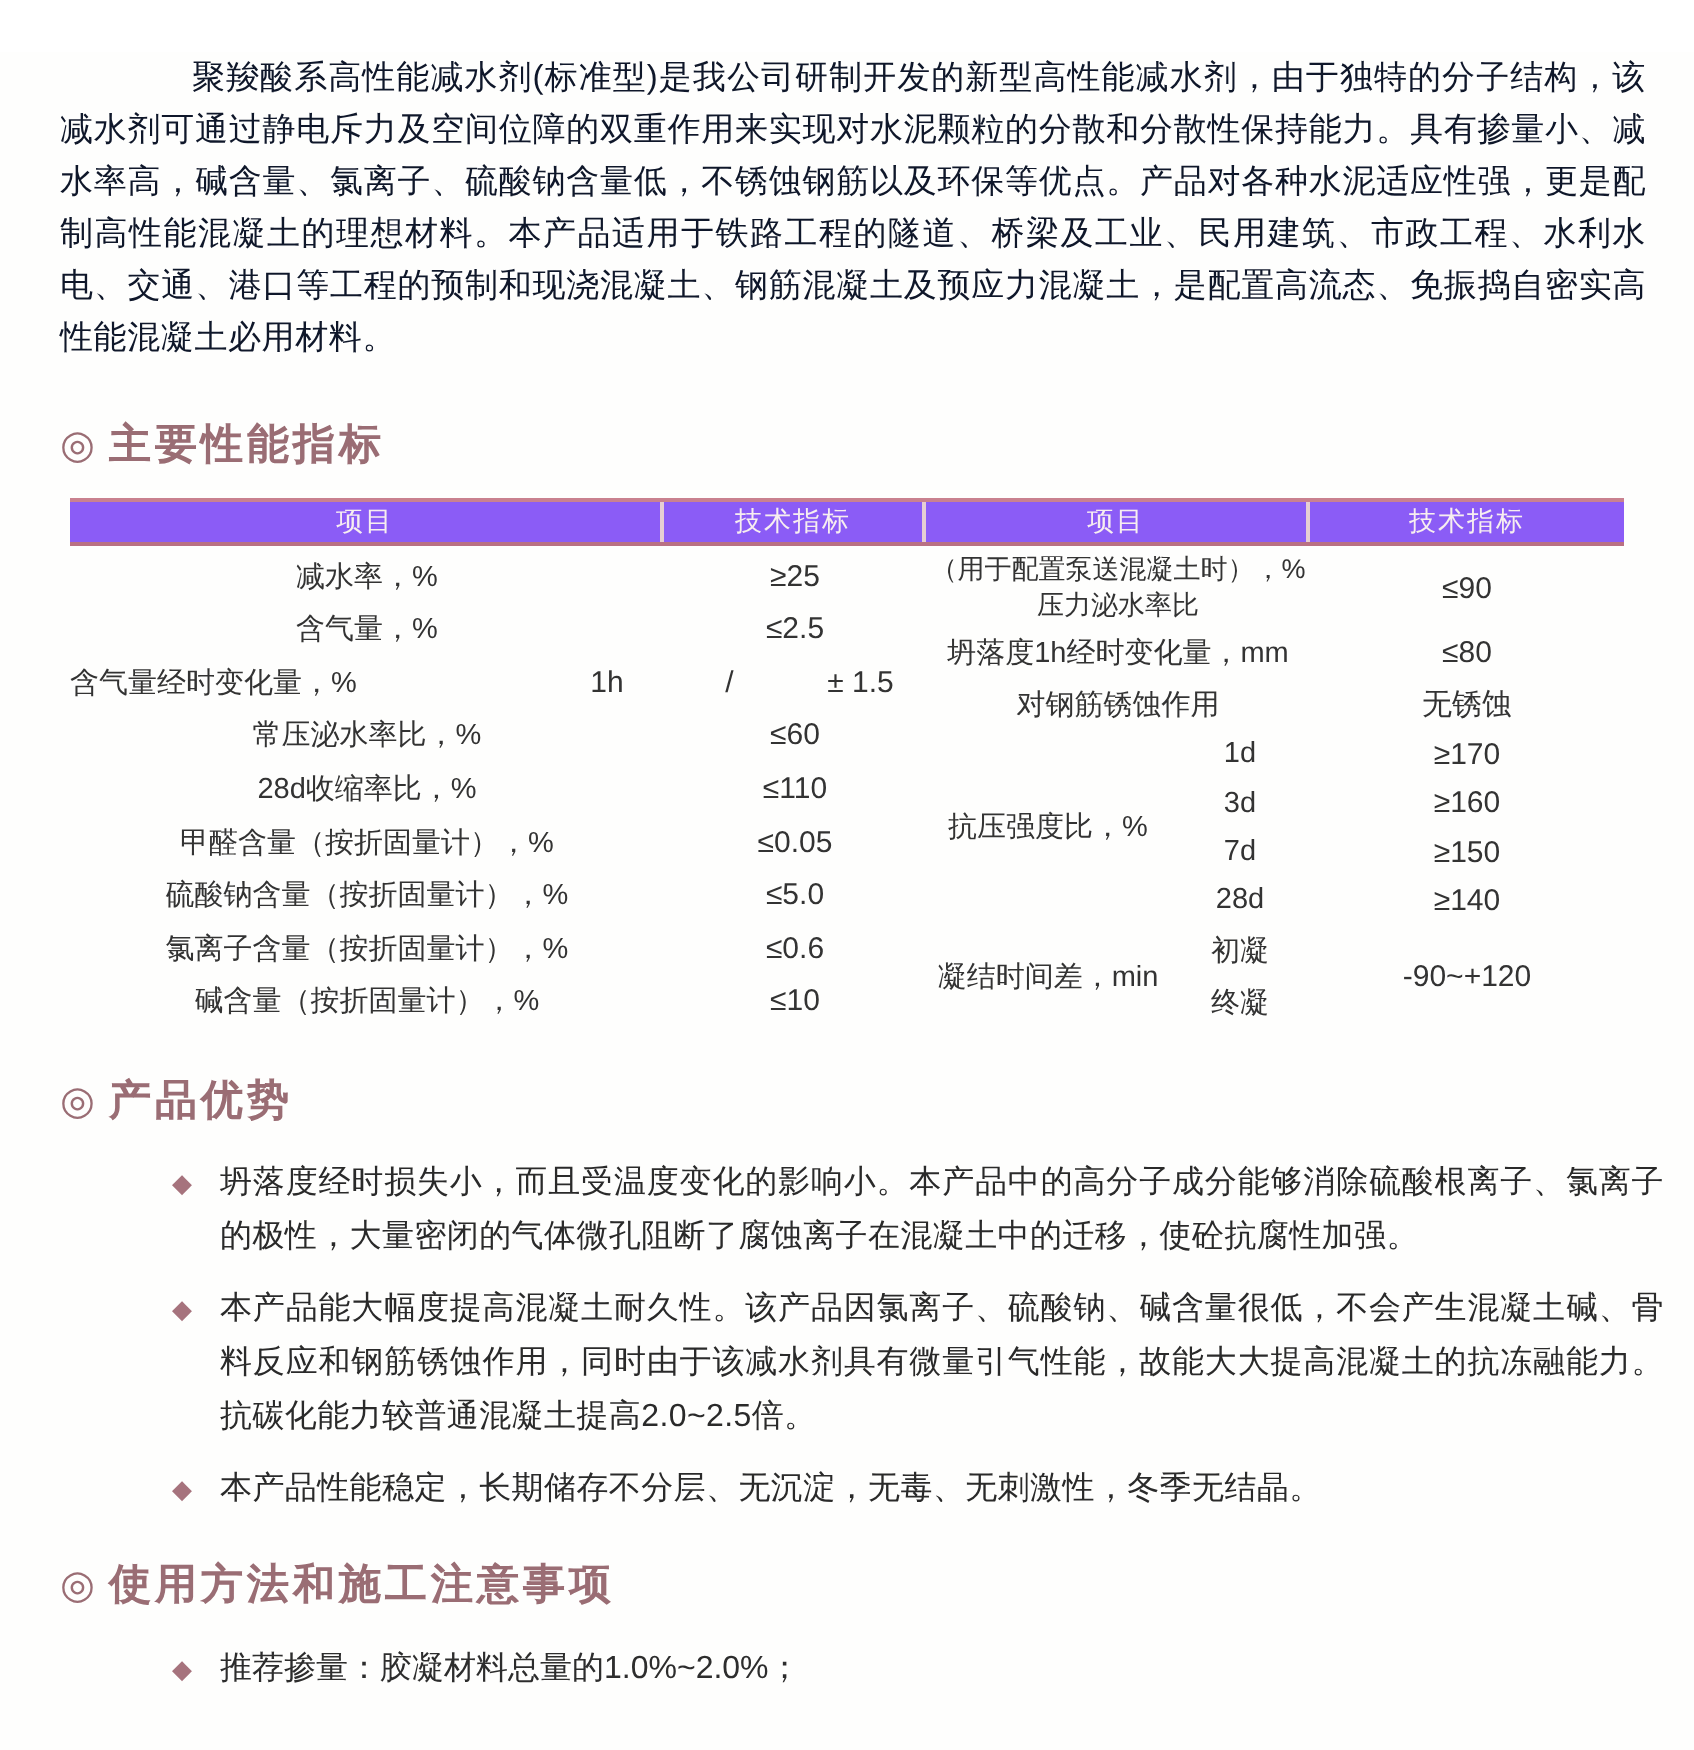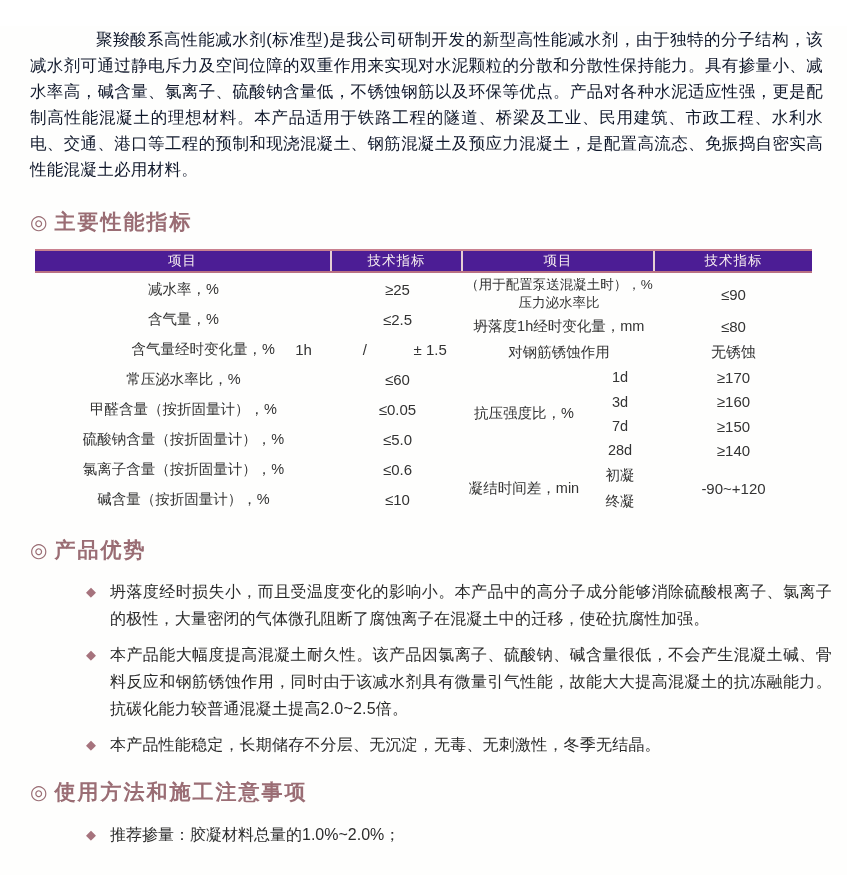--- a/index.html
+++ b/index.html
@@ -26,37 +26,37 @@
   }
   .sec-head .marker { font-size:20px; font-weight:normal; letter-spacing:0; }
   .h-perf { margin-top:26px; }
   .h-adv  { margin-top:22px; }
   .h-use  { margin-top:20px; }
 
   
   .perf-table { margin:13px 0 0 35px; width:777px; color:#333; font-size:14.5px; }
   .thead {
     display:flex; height:24px; align-items:stretch;
-    background:#4c1d95; color:#f7eef0;
+    background:#8b5cf6; color:#f7eef0;
     border-top:2px solid #c9818f; border-bottom:2px solid #b97183;
     font-size:13.5px; letter-spacing:1px;
   }
   .th { display:flex; align-items:center; justify-content:center; }
   .th1 { width:297px; border-right:2px solid #e6ced3; }
   .th2 { width:131px; border-right:2px solid #e6ced3; }
   .th3 { width:192px; border-right:2px solid #e6ced3; }
   .th4 { width:157px; }
 
   .tbody { display:flex; height:241px; padding-top:2px; }
   .left-half { width:428px; display:flex; flex-direction:column; }
   .l-row { flex:1; display:flex; align-items:center; }
   .l-item { width:297px; display:flex; justify-content:center; align-items:center; }
   .l-val  { width:131px; text-align:center; font-size:15px; }
   .l-item.split { justify-content:flex-start; }
-  .l-item.split .l-lbl { width:240px; text-align:right; }
+  .l-item.split .l-lbl { width:240px; text-align:left; }
   .l-item.split .l-1h  { width:57px; text-align:center; font-size:15px; }
   .l-val.split { display:flex; }
   .l-val.split span { flex:1; text-align:center; }
 
   .right-half { width:349px; display:flex; flex-direction:column; }
   .r-row { display:flex; align-items:center; }
   .r-row.r1 { flex:1.5; }
   .r-row.rn { flex:1; }
   .r-item { width:192px; text-align:center; }
   .r-item.two-line { font-size:13.5px; line-height:18px; }
@@ -127,20 +127,24 @@
           <div class="l-val split">
             <span>/</span>
             <span>± 1.5</span>
           </div>
         </div>
         <div class="l-row">
           <div class="l-item">常压泌水率比，%</div>
           <div class="l-val">≤60</div>
         </div>
         <div class="l-row">
+          <div class="l-item">28d收缩率比，%</div>
+          <div class="l-val">≤110</div>
+        </div>
+        <div class="l-row">
           <div class="l-item">甲醛含量（按折固量计），%</div>
           <div class="l-val">≤0.05</div>
         </div>
         <div class="l-row">
           <div class="l-item">硫酸钠含量（按折固量计），%</div>
           <div class="l-val">≤5.0</div>
         </div>
         <div class="l-row">
           <div class="l-item">氯离子含量（按折固量计），%</div>
           <div class="l-val">≤0.6</div>

